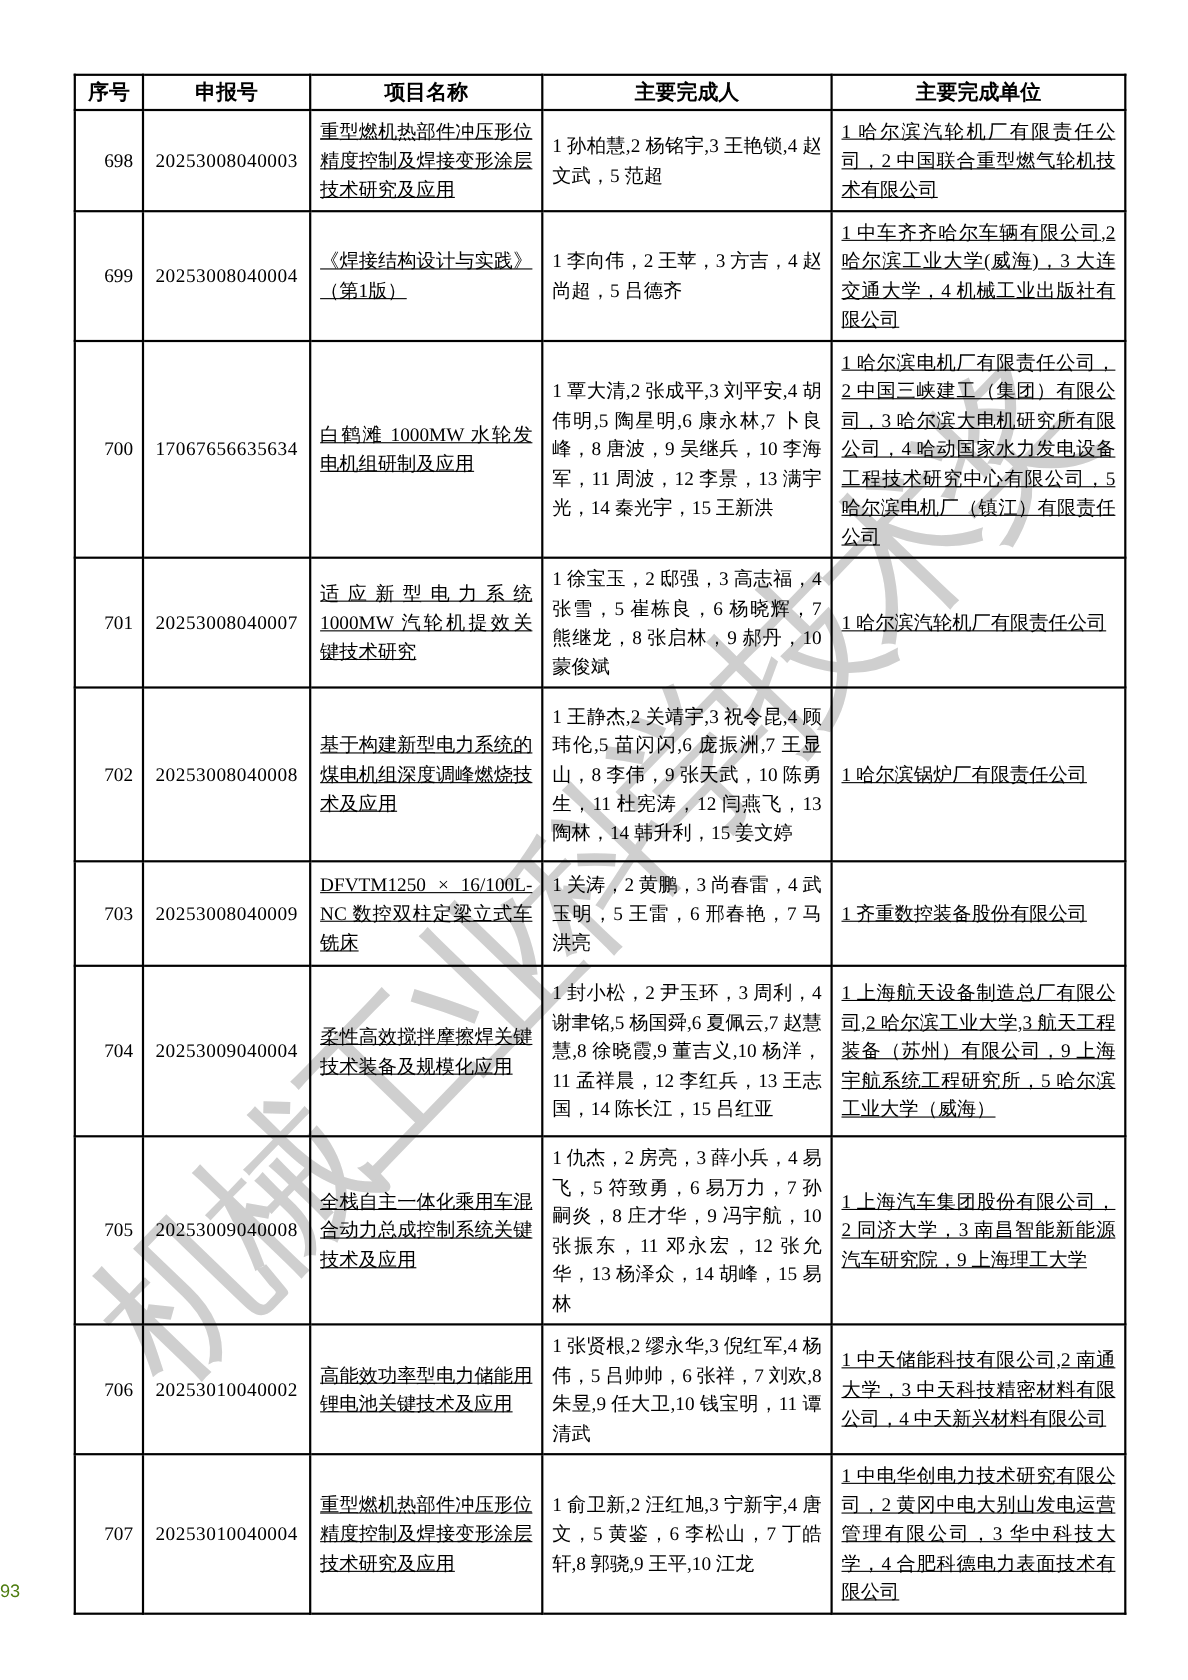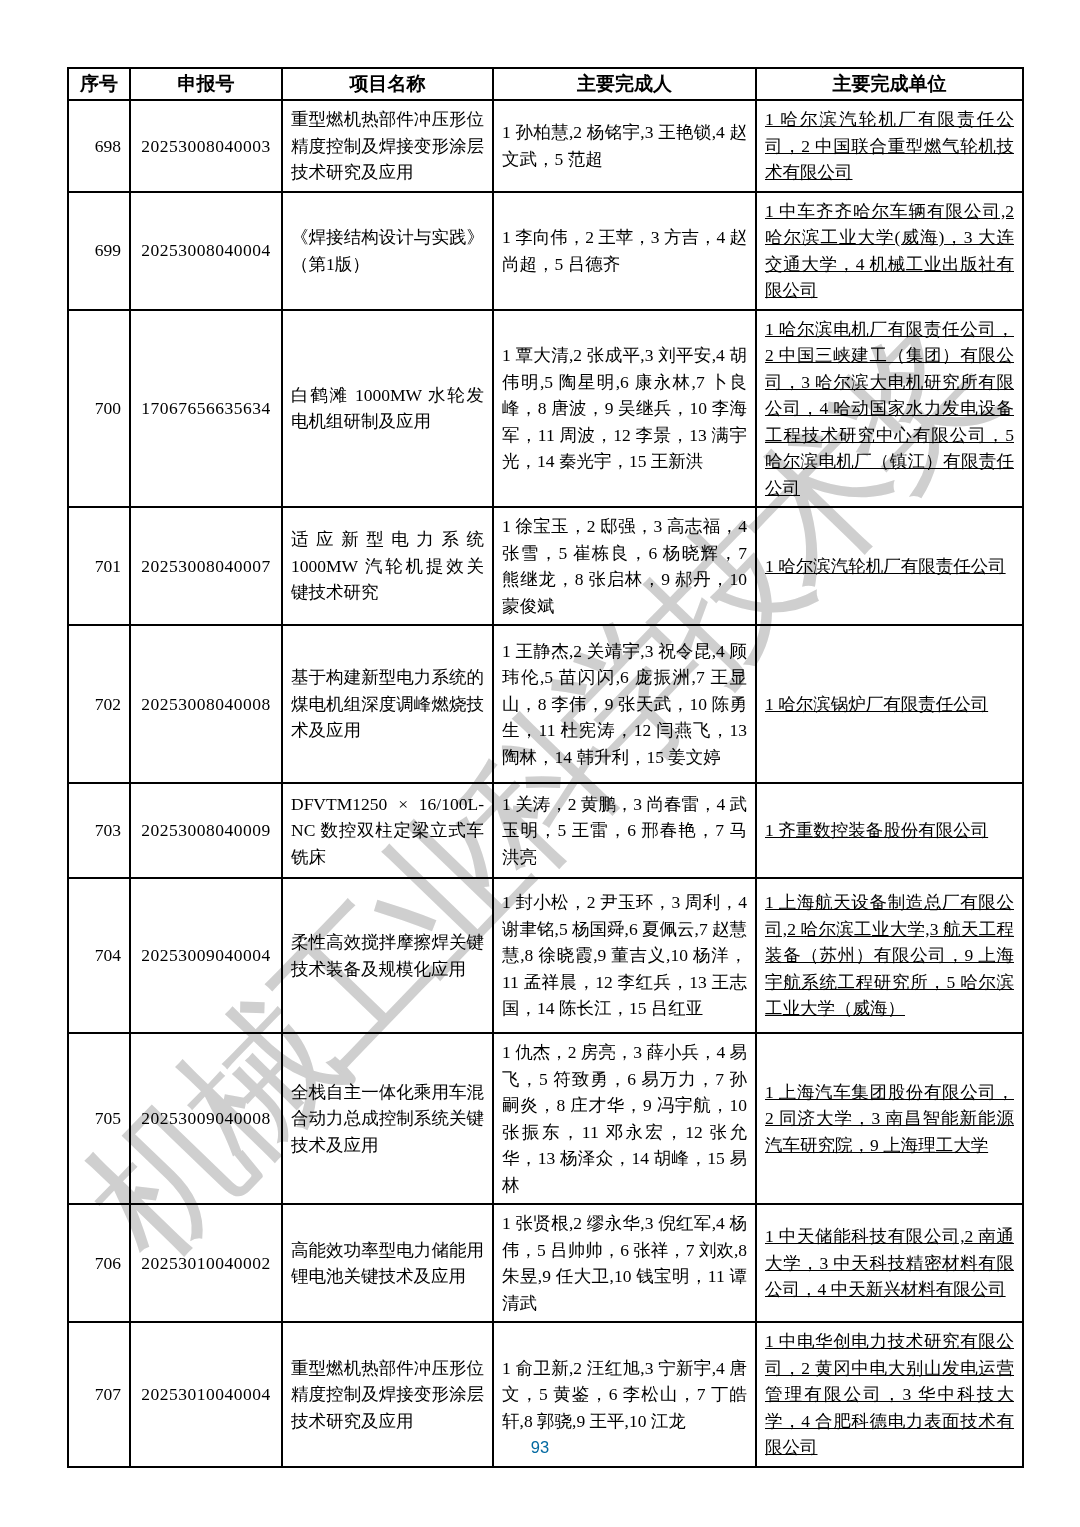--- a/index.html
+++ b/index.html
@@ -49,40 +49,39 @@
     text-align: center;
     padding: 2px 4px;
   }
   table.awards td {
     font-size: 17.5px;
     line-height: 26.5px;
     padding: 5px 8px;
   }
   td.c-seq  { text-align: right; font-size: 18px; }
   td.c-app  { text-align: center; font-size: 18px; letter-spacing: 0.5px; margin-left: 33px; }
-  td.c-project { text-align: justify; text-align-last: left; }
+  td.c-project { text-align: justify; text-align-last: left; text-decoration: underline; }
   td.c-people  { text-align: justify; text-align-last: left; }
   td.c-units   { text-align: justify; text-align-last: left; text-decoration: underline; }
   tr.h91  { height: 91px; }
   tr.h104 { height: 104px; }
   tr.h188 { height: 188px; }
   tr.h112 { height: 112px; }
   tr.h158 { height: 158px; }
   tr.h95  { height: 95px; }
   tr.h155 { height: 155px; }
   tr.h163 { height: 163px; }
   tr.h114 { height: 114px; }
   tr.h142 { height: 142px; }
   .page-number {
     position: absolute;
     left: 0; top: 1438px;
     width: 100%;
-    text-align: center;
     font-size: 16.5px;
-    color: #0369a1;
+    color: #4d7c0f;
     z-index: 1;
     font-family: "Liberation Sans", sans-serif;
   }
 </style>
 </head>
 <body>
 
 <div class="watermark">机械工业科学技术奖</div>
 
 <table class="awards">

